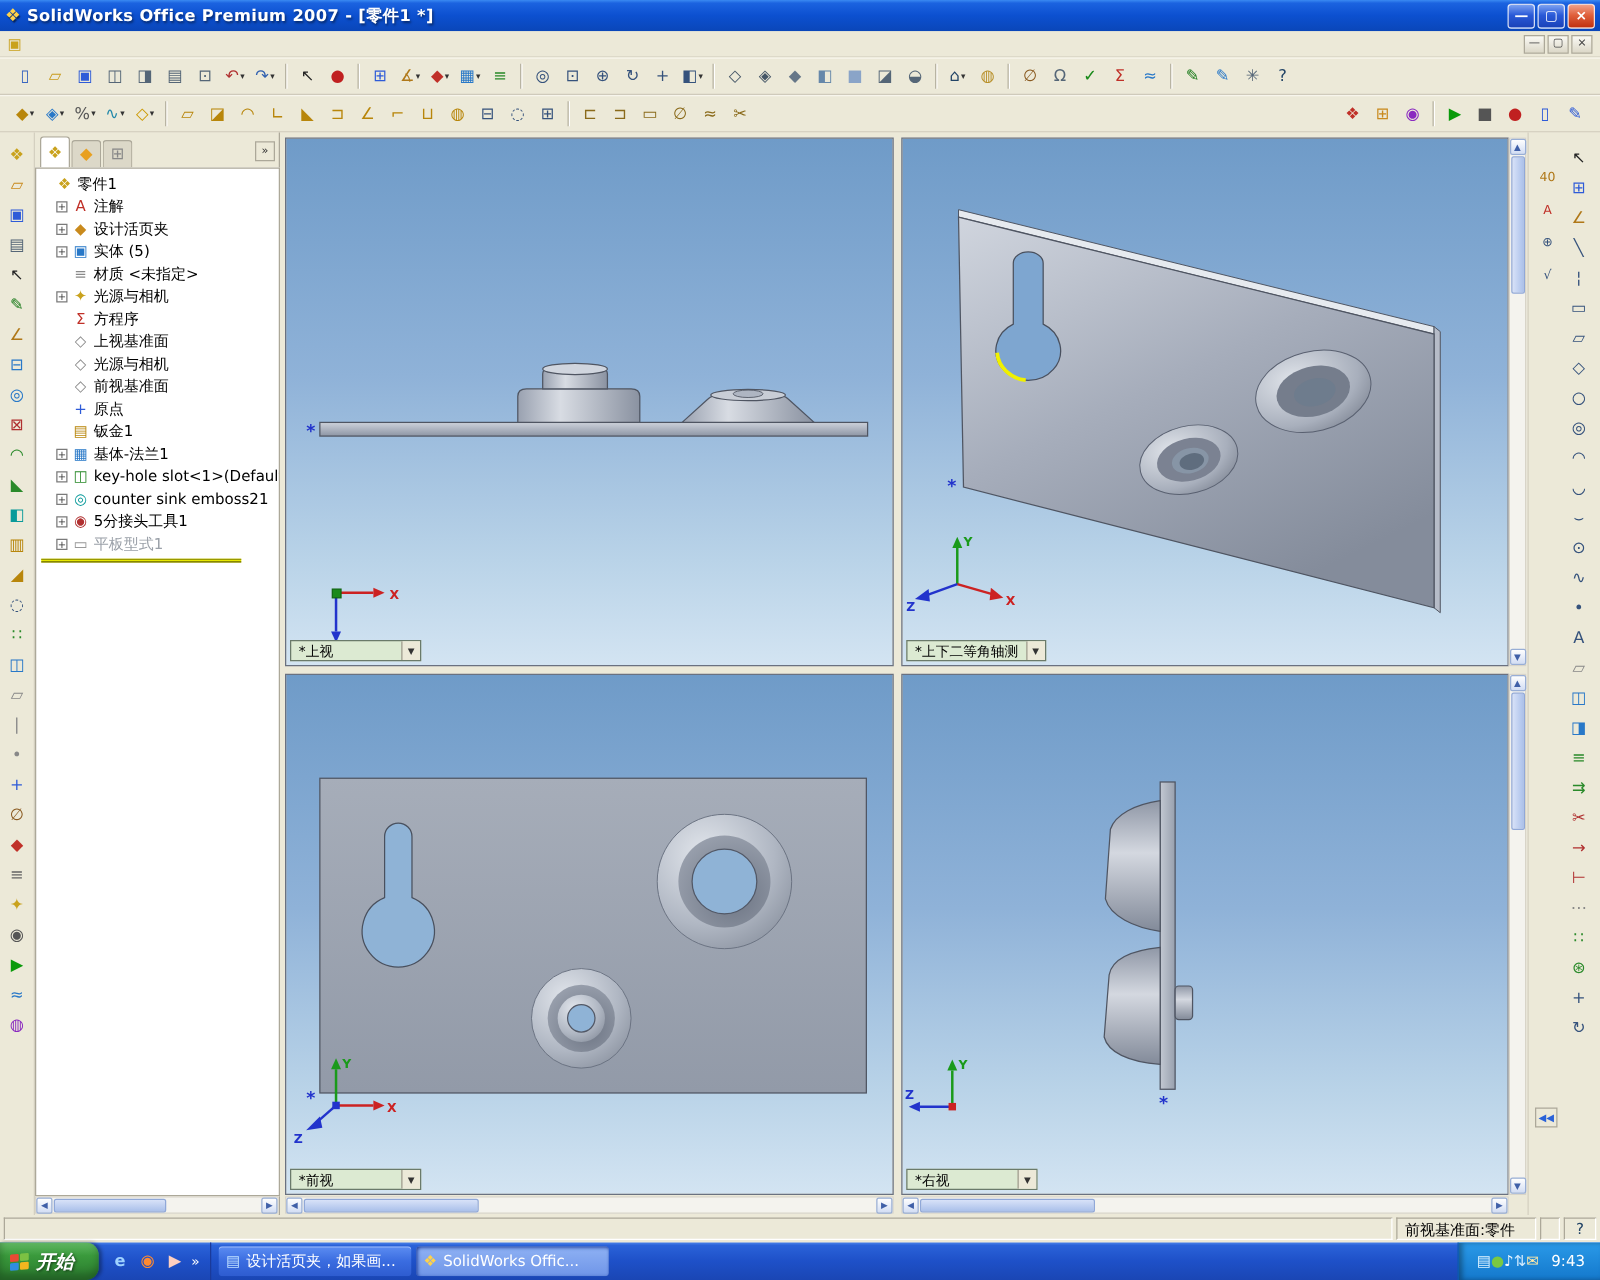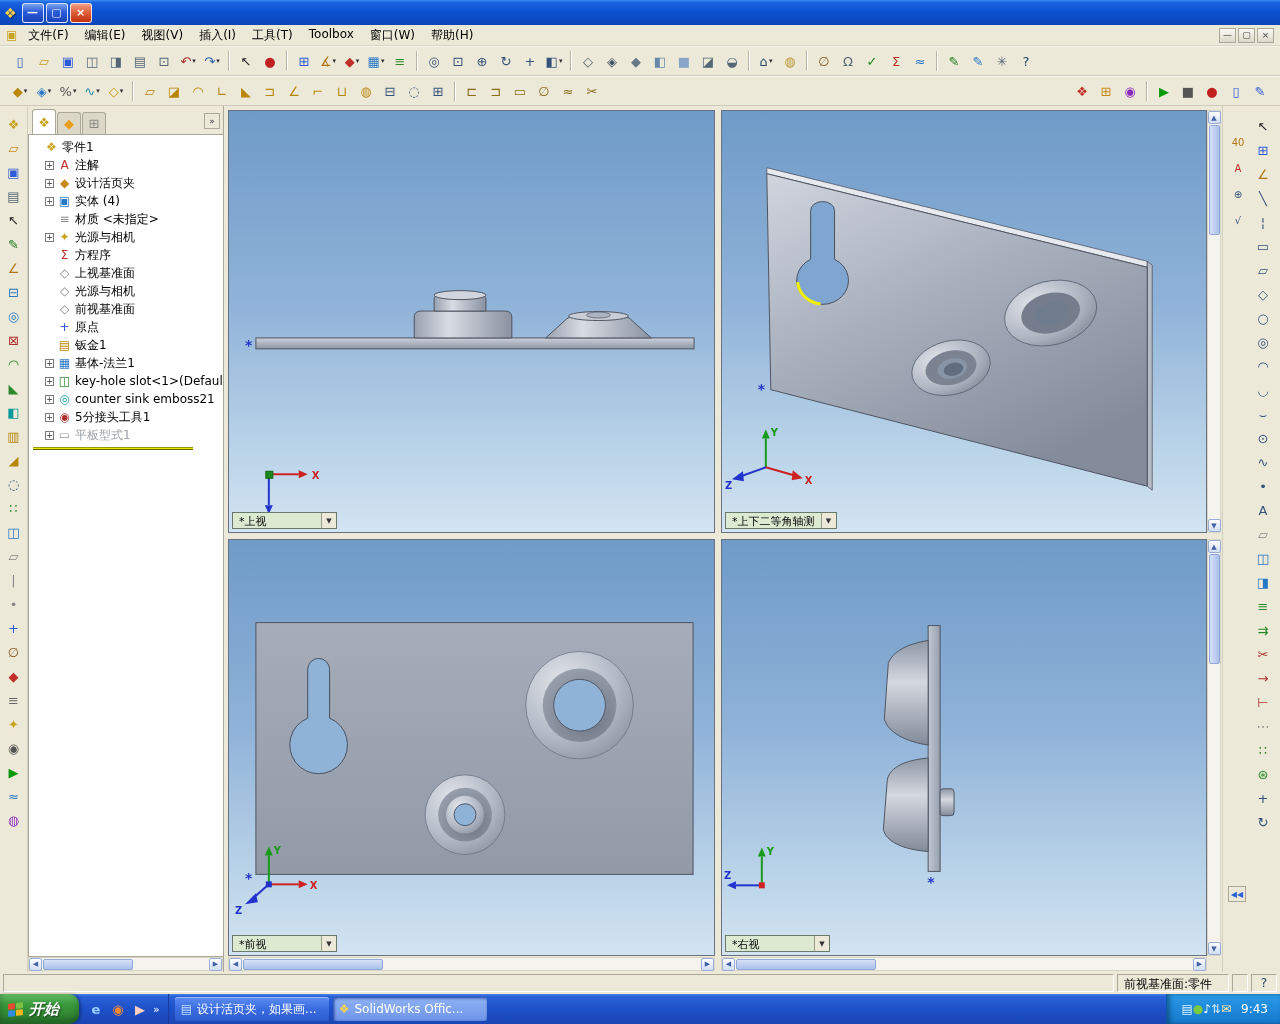--- a/index.html
+++ b/index.html
@@ -119,39 +119,30 @@
 .trayicon{font-size:12px}
 .time{font-size:12px;margin-left:4px}
 </style>
 </head>
 <body>
 
 <div id="screen">
 
   <div class="titlebar">
     <span class="app-icon">❖</span>
+    <span class="title-text">SolidWorks Office Premium 2007 - [零件1 *]</span>
     <span class="winbtns">
       <span class="wbtn min">—</span>
       <span class="wbtn res">▢</span>
       <span class="wbtn close">×</span>
     </span>
   </div>
 
   <div class="menubar">
     <span class="doc-icon">▣</span>
-    <span id="menu-items">
-        <span class="menu-item">文件(F)</span>
-        <span class="menu-item">编辑(E)</span>
-        <span class="menu-item">视图(V)</span>
-        <span class="menu-item">插入(I)</span>
-        <span class="menu-item">工具(T)</span>
-        <span class="menu-item">Toolbox</span>
-        <span class="menu-item">窗口(W)</span>
-        <span class="menu-item">帮助(H)</span>
-      </span>
     <span class="mdi-btns" id="mdi">
         <span class="mbtn">—</span>
         <span class="mbtn">▢</span>
         <span class="mbtn">×</span>
       </span>
   </div>
 
   <div class="toolbar row1" id="tb1">
       <span class="tbtn">
         <b style="color: rgb(58, 102, 192);">▯</b>
@@ -517,21 +508,21 @@
           <span class="tlabel">注解</span>
         </div>
         <div class="tree-row" style="padding-left: 16px;">
           <span class="exp">+</span>
           <span class="ticon" style="color: rgb(201, 138, 29);">◆</span>
           <span class="tlabel">设计活页夹</span>
         </div>
         <div class="tree-row" style="padding-left: 16px;">
           <span class="exp">+</span>
           <span class="ticon" style="color: rgb(40, 120, 200);">▣</span>
-          <span class="tlabel">实体 (4)</span>
+          <span class="tlabel">实体 (5)</span>
         </div>
         <div class="tree-row" style="padding-left: 16px;">
           <span class="exp none"></span>
           <span class="ticon" style="color: rgb(138, 138, 138);">≡</span>
           <span class="tlabel">材质 &lt;未指定&gt;</span>
         </div>
         <div class="tree-row" style="padding-left: 16px;">
           <span class="exp">+</span>
           <span class="ticon" style="color: rgb(201, 162, 29);">✦</span>
           <span class="tlabel">光源与相机</span>

